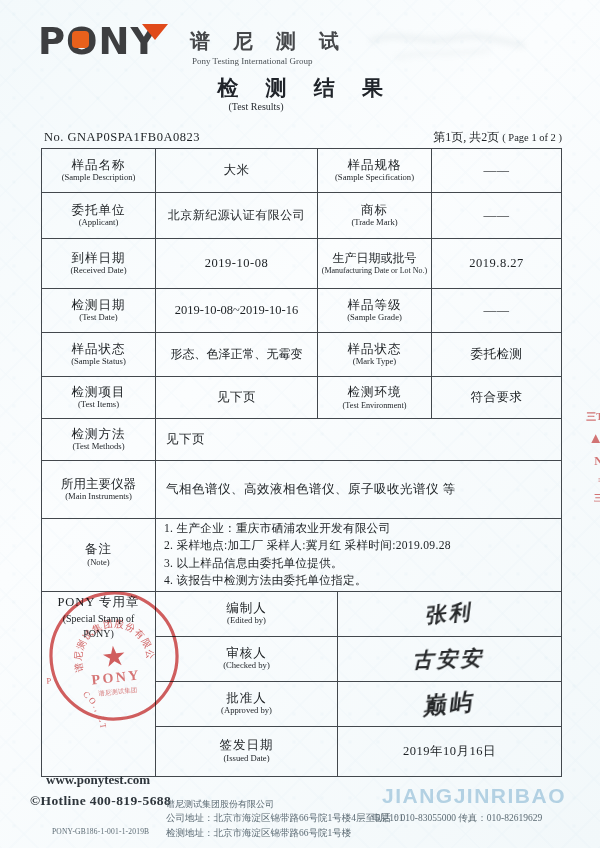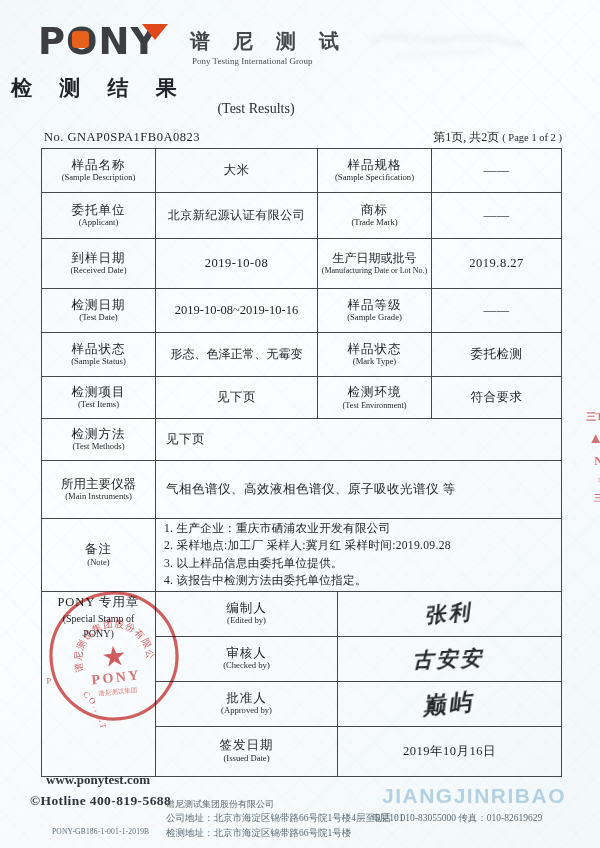--- a/index.html
+++ b/index.html
@@ -7,23 +7,23 @@
   .page{position:relative;width:600px;height:848px;margin:0 auto;overflow:hidden;
         background:linear-gradient(135deg,#f3f9fb 0%,#fbfdfe 40%,#f2f8fa 100%);color:#1d2124;}
   .bg-pattern{position:absolute;inset:0;pointer-events:none;opacity:.55;
     background-image:
       radial-gradient(circle at 14px 14px, rgba(150,195,215,.10) 0 1.2px, transparent 2.5px),
       repeating-linear-gradient(45deg, rgba(150,195,215,.05) 0 2px, transparent 2px 26px),
       repeating-linear-gradient(-45deg, rgba(150,195,215,.05) 0 2px, transparent 2px 26px);
     background-size:28px 28px,auto,auto;}
   
   .logo-wrap{position:absolute;left:38px;top:18px;width:360px;height:52px;}
-  .title-cn{position:absolute;left:0;top:74px;width:600px;
+  .title-cn{position:absolute;left:0;top:74px;width:600px;text-align:center;
             font-size:21px;font-weight:700;letter-spacing:11px;color:#20242a;text-indent:11px;}
-  .title-en{position:absolute;left:0;top:101px;width:512px;text-align:center;font-size:14px;color:#2a2e33;}
+  .title-en{position:absolute;left:0;top:101px;width:512px;text-align:center;font-size:10px;color:#2a2e33;}
   .no-line{position:absolute;left:44px;top:129px;width:518px;display:flex;justify-content:space-between;align-items:baseline;}
   .no-left{font-size:12.5px;letter-spacing:.5px;}
   .no-right{font-size:12px;}
   .no-right .pgen{font-size:10.5px;}
   
   .tbl-wrap{position:absolute;left:41px;top:148px;width:521px;}
   table{border-collapse:collapse;table-layout:fixed;width:520px;background:transparent;}
   table.t2{margin-top:-1px;}
   td{border:1px solid #43484d;padding:1px 2px;vertical-align:middle;overflow:hidden;}
   .lc{text-align:center;}

